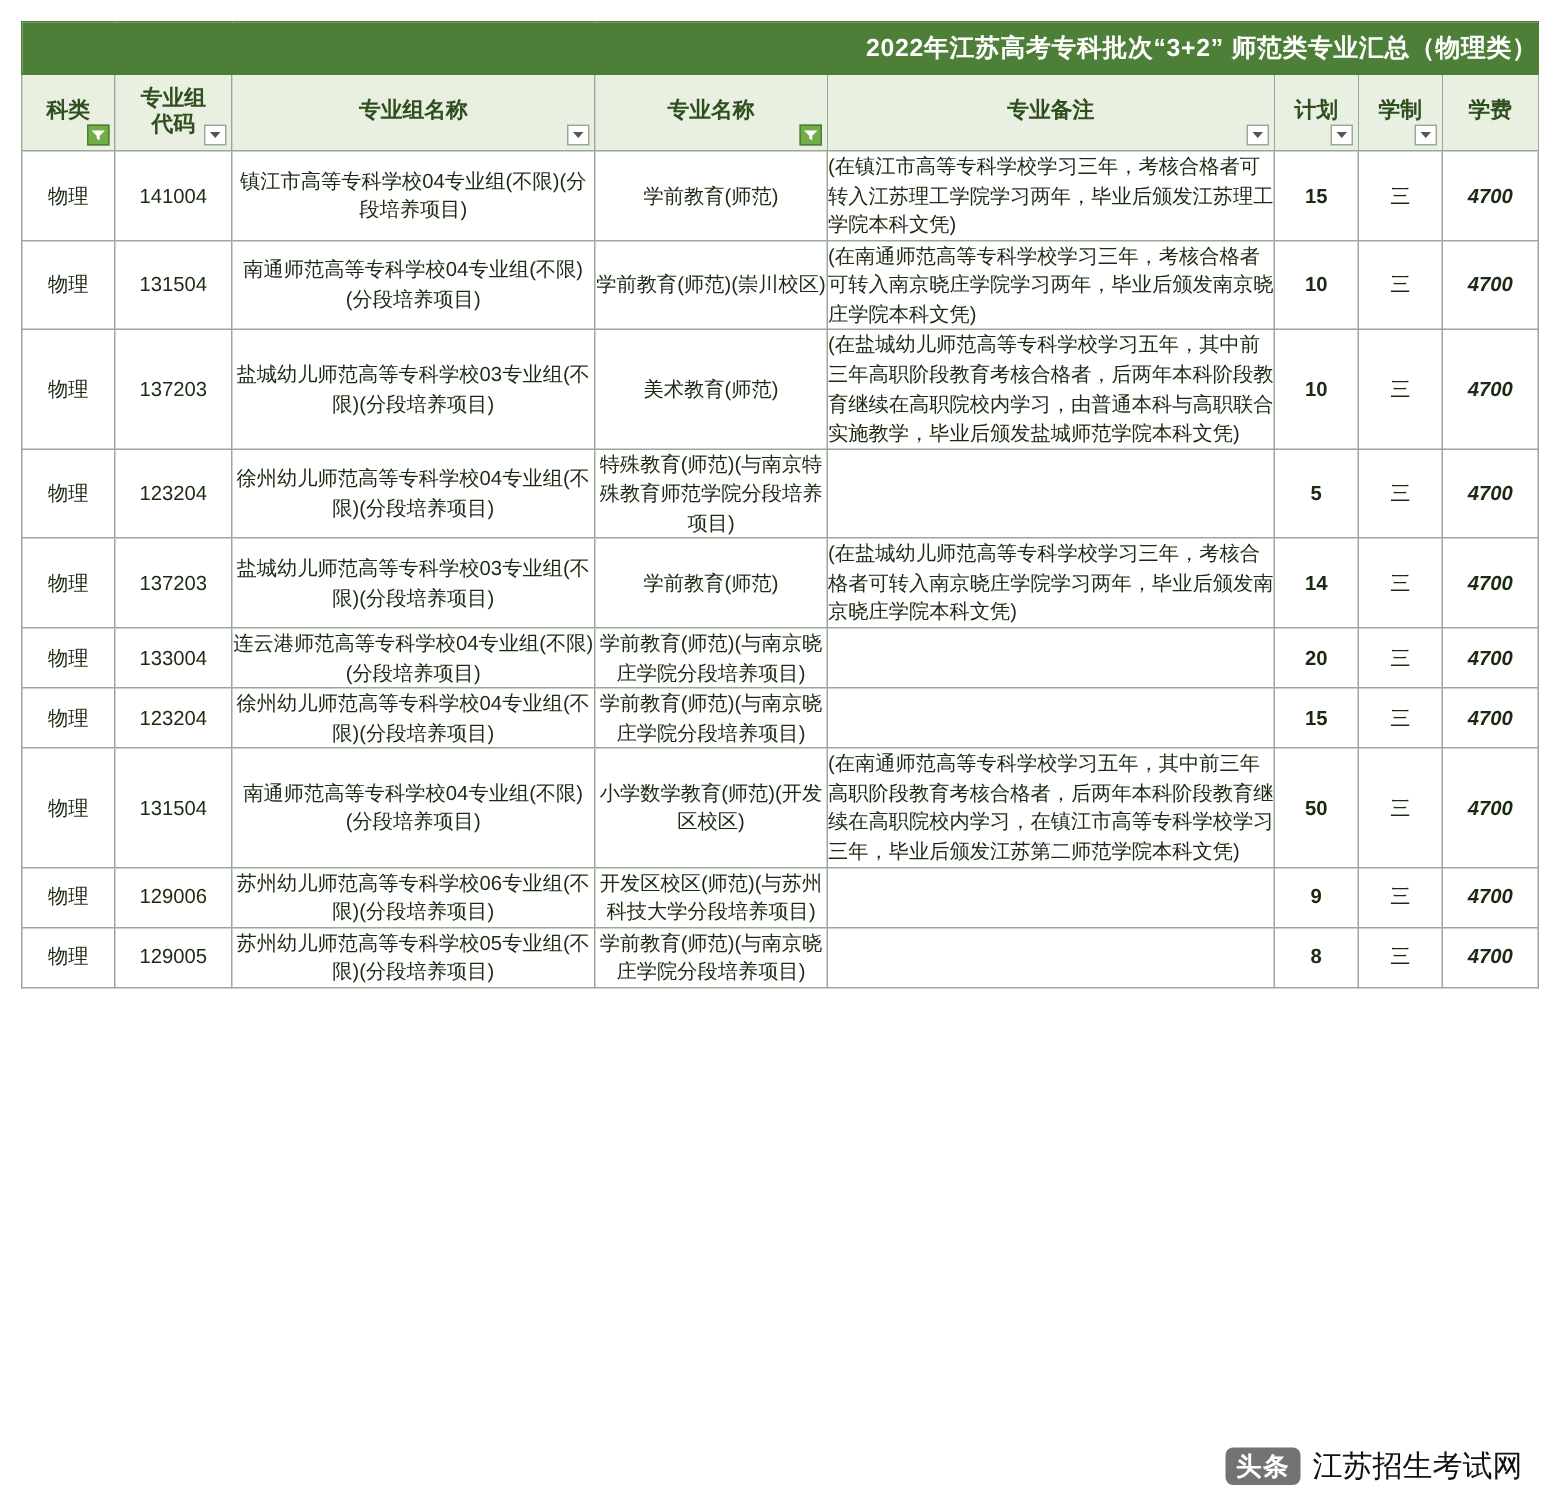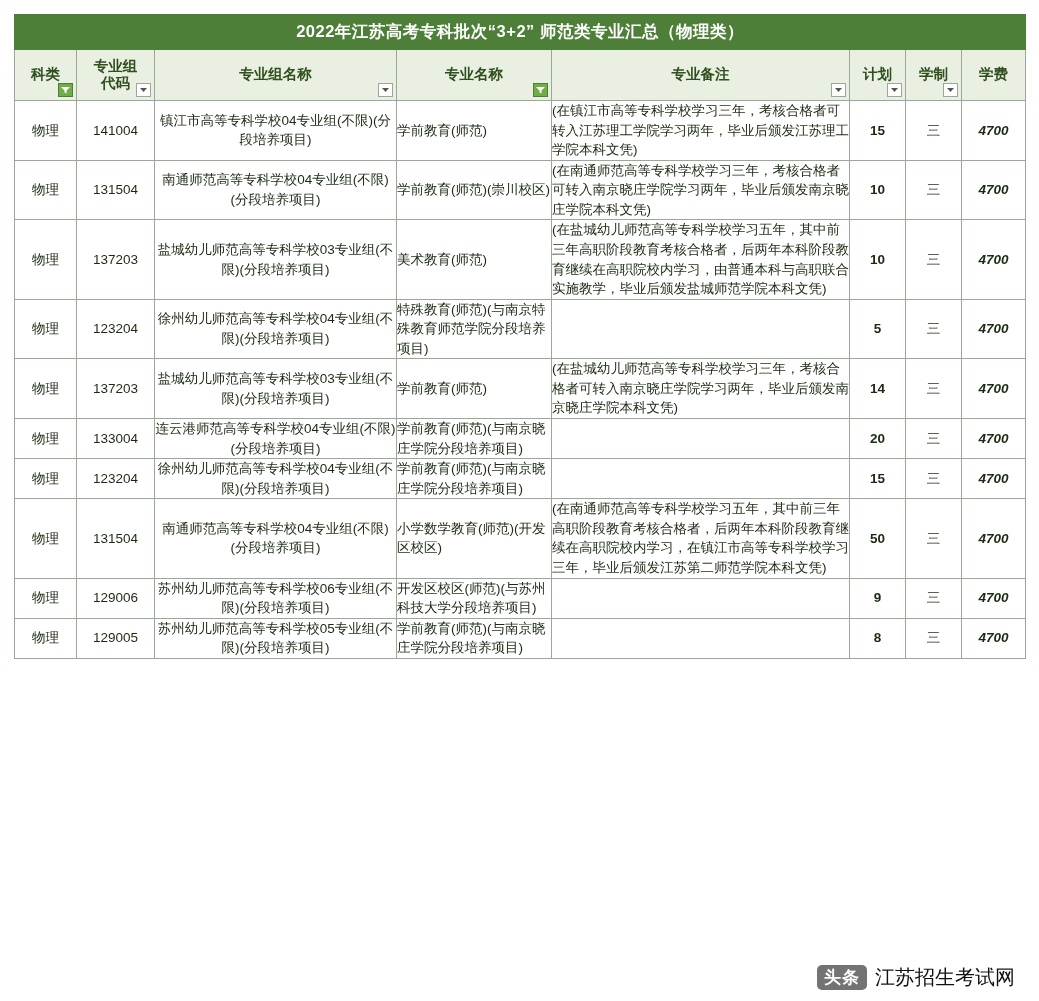--- a/index.html
+++ b/index.html
@@ -28,21 +28,21 @@
   }
   table.main td, table.main th {
     border: 1px solid #9aa89a;
     padding: 0;
   }
   .title-cell {
     background: #4d7f38;
     color: #ffffff;
     font-size: 16.5px;
     font-weight: bold;
-    text-align: center;
+    text-align: right;
     height: 34px;
     letter-spacing: 0.5px;
     border: 1px solid #4d7f38 !important;
   }
   .hdr td {
     background: #e9efe1;
     color: #2f4f1f;
     font-weight: bold;
     font-size: 14.5px;
     text-align: center;
@@ -75,21 +75,21 @@
   td.body-cell {
     font-size: 13.5px;
     color: #1b2a12;
     vertical-align: middle;
     line-height: 1.45;
     padding: 4px 4px;
   }
   td.c-kelei { text-align: center; margin-top: 36px; }
   td.c-code { text-align: center; }
   td.c-group { text-align: center; }
-  td.c-major { text-align: left; }
+  td.c-major { text-align: center; }
   td.c-remark { text-align: left; padding-left: 5px; padding-right: 5px; }
   td.c-plan { text-align: center; font-weight: bold; }
   td.c-xuezhi { text-align: center; }
   td.c-fee { text-align: center; font-weight: bold; font-style: italic; }
 
   .watermark {
     position: absolute;
     left: 28px;
     top: 520px;
     font-size: 60px;

